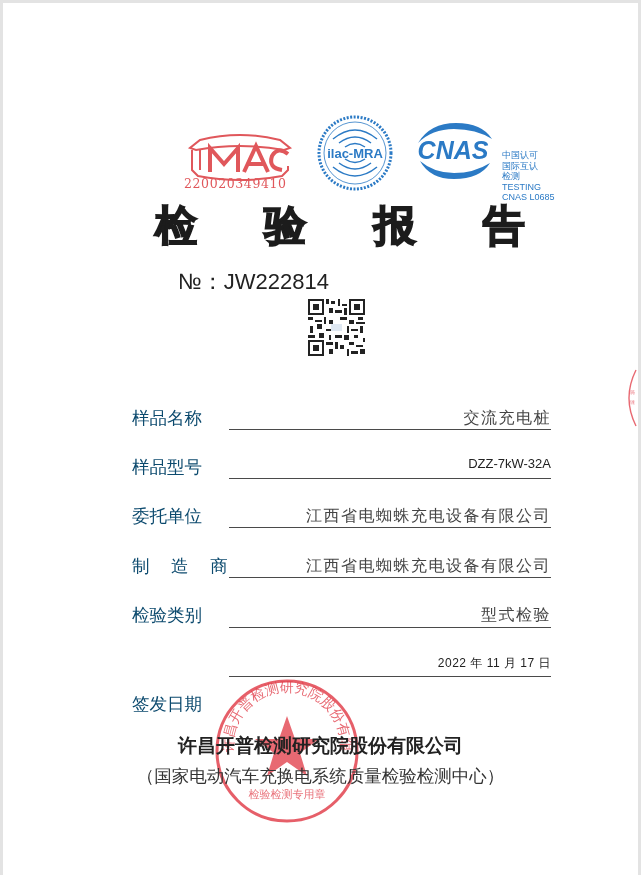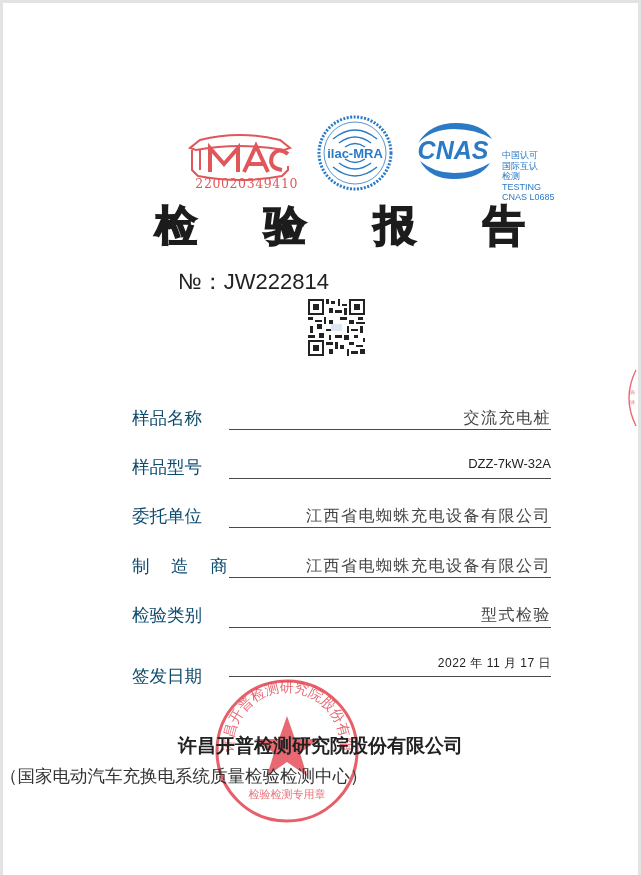--- a/index.html
+++ b/index.html
@@ -9,21 +9,21 @@
     font-family:"DejaVu Sans","Liberation Sans",sans-serif;
   }
   .page {
     position:absolute; left:3px; top:3px; width:635px; height:872px;
     background:#ffffff;
   }
   .abs { position:absolute; }
 
   
   .cma { left:186px; top:126px; width:108px; height:66px; }
-  .cma-num { left:184px; top:176px; width:114px; text-align:right; color:#e0575b;
+  .cma-num { left:184px; top:176px; width:114px; text-align:left; color:#e0575b;
     font-family:"DejaVu Serif","Liberation Serif",serif; font-size:12.5px; letter-spacing:0.6px; }
   .ilac { left:317px; top:115px; width:76px; height:76px; }
   .cnas { left:410px; top:121px; width:86px; height:60px; }
   .cnas-text { left:502px; top:122px; color:#2b7ac5; font-size:9px; line-height:10.6px;
     font-family:"Liberation Sans",sans-serif;margin-top:28px; }
 
   
   .title { left:150px; top:198px; width:380px; display:flex; justify-content:space-between;
     font-size:42px; font-weight:bold; color:#1c1c1c; font-family:"DejaVu Serif","Liberation Serif",serif;
     -webkit-text-stroke:1.6px #1c1c1c; }
@@ -37,21 +37,21 @@
   .label { left:132px; width:80px; font-size:17.5px; color:#0c4a6e; font-weight:normal;
     display:flex; justify-content:space-between; white-space:nowrap; }
   .value { left:229px; width:322px; text-align:right; font-size:16px; color:#444;
     letter-spacing:1.5px; white-space:nowrap; }
   .value.latin { font-family:"Liberation Sans",sans-serif; font-size:13px; color:#222; letter-spacing:0; }
   .uline { left:229px; width:322px; height:1.4px; background:#4a4a4a; }
 
   .stamp { left:212px; top:676px; width:150px; height:150px; }
 
   .org { left:0; top:733px; width:641px; text-align:center; font-size:19px; font-weight:bold; color:#222; }
-  .org-sub { left:0; top:764px; width:641px; font-size:17.5px; color:#333; }
+  .org-sub { left:0; top:764px; width:641px; text-align:center; font-size:17.5px; color:#333; }
 
   .edge-stamp { left:618px; top:368px; width:22px; height:60px; }
 </style>
 </head>
 <body>
 
 <div class="page"></div>
 
 <svg class="abs cma" viewBox="0 0 108 50">
   <path d="M14 6 Q54 -4 94 6 L104 14 L98 16 Q54 8 10 16 L4 14 Z" fill="none" stroke="#e0575b" stroke-width="2"></path>
@@ -163,21 +163,21 @@
 <div class="abs uline" style="top:527px"></div>
 
 <div class="abs label" style="top:554px; letter-spacing:8px">制 造 商</div>
 <div class="abs value" style="top:556px">江西省电蜘蛛充电设备有限公司</div>
 <div class="abs uline" style="top:577px"></div>
 
 <div class="abs label" style="top:603px">检验类别</div>
 <div class="abs value" style="top:605px">型式检验</div>
 <div class="abs uline" style="top:627px"></div>
 
-<div class="abs label" style="top:664px">签发日期</div>
+<div class="abs label" style="top:692px">签发日期</div>
 <div class="abs value latin" style="top:655px; font-size:12px; letter-spacing:0.5px">2022 年 11 月 17 日</div>
 <div class="abs uline" style="top:676px"></div>
 
 <svg class="abs stamp" viewBox="0 0 150 150">
   <defs>
     <path id="arc" d="M22 80 A54 54 0 1 1 128 80"></path>
   </defs>
   <circle cx="75" cy="75" r="70" fill="none" stroke="#e2434f" stroke-width="3" opacity="0.85"></circle>
   <text font-size="14" fill="#e2434f" opacity="0.8" font-family="DejaVu Serif, serif">
     <textPath href="#arc" startOffset="2%">许昌开普检测研究院股份有限公司</textPath>

